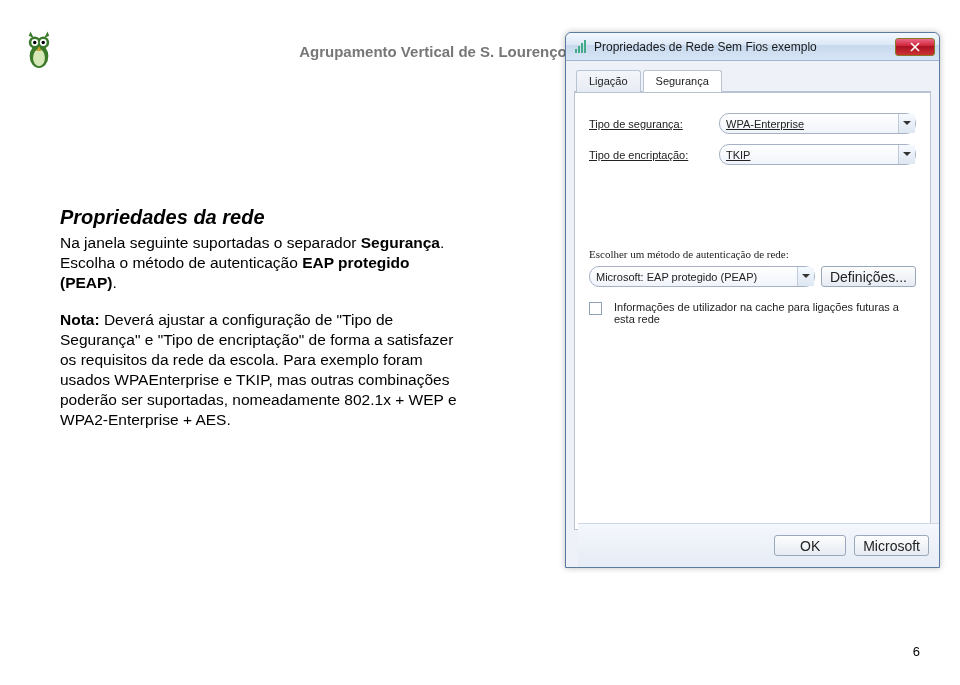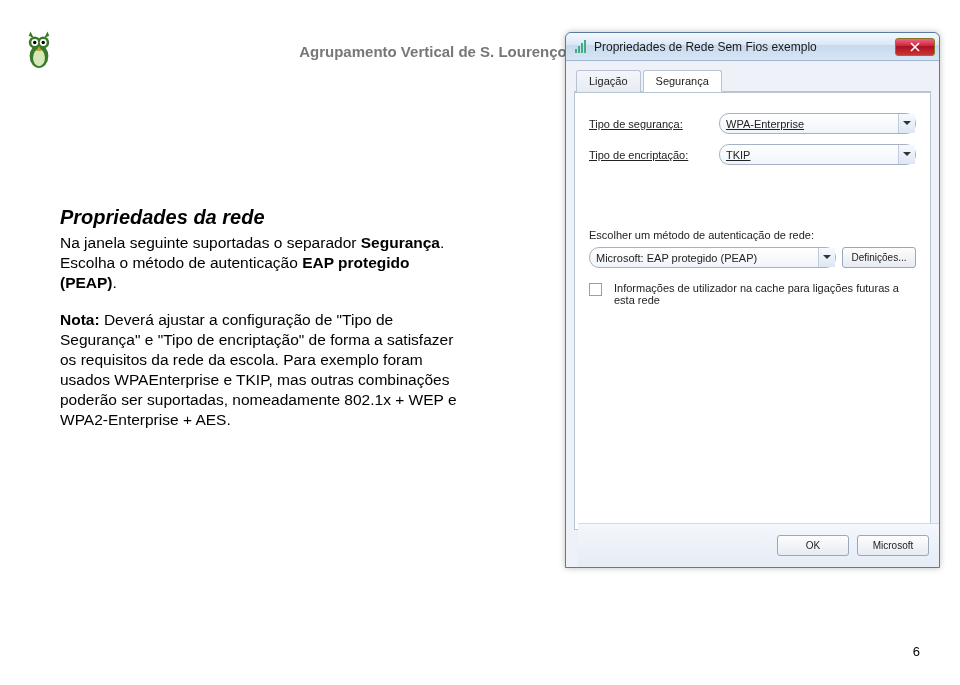--- a/index.html
+++ b/index.html
@@ -163,37 +163,38 @@
     align-items: center;
     justify-content: center;
   }
   .combo-arrow::after {
     content: "";
     border: 4px solid transparent;
     border-top-color: #333;
     margin-top: 3px;
   }
   .section-label {
-    margin-top: 64px;
+    margin-top: 83px;
     font-size: 11px;
     margin-bottom: 6px;
+    font-family: Liberation Serif, serif;
   }
   .auth-row {
     display: flex;
     gap: 6px;
     align-items: center;
     margin-bottom: 14px;
   }
   .auth-row .combo { flex: 1; }
   .btn {
     height: 21px;
     min-width: 74px;
     border: 1px solid #9aa8bc;
     background: linear-gradient(#fdfdfd,#e6ebf3);
-    font-size: 10px;
+    font-size: 14px;
     border-radius: 3px;
     padding: 0 8px;
     display: inline-flex;
     align-items: center;
     justify-content: center;
   }
   .chk-row {
     display: flex;
     align-items: flex-start;
     gap: 12px;

